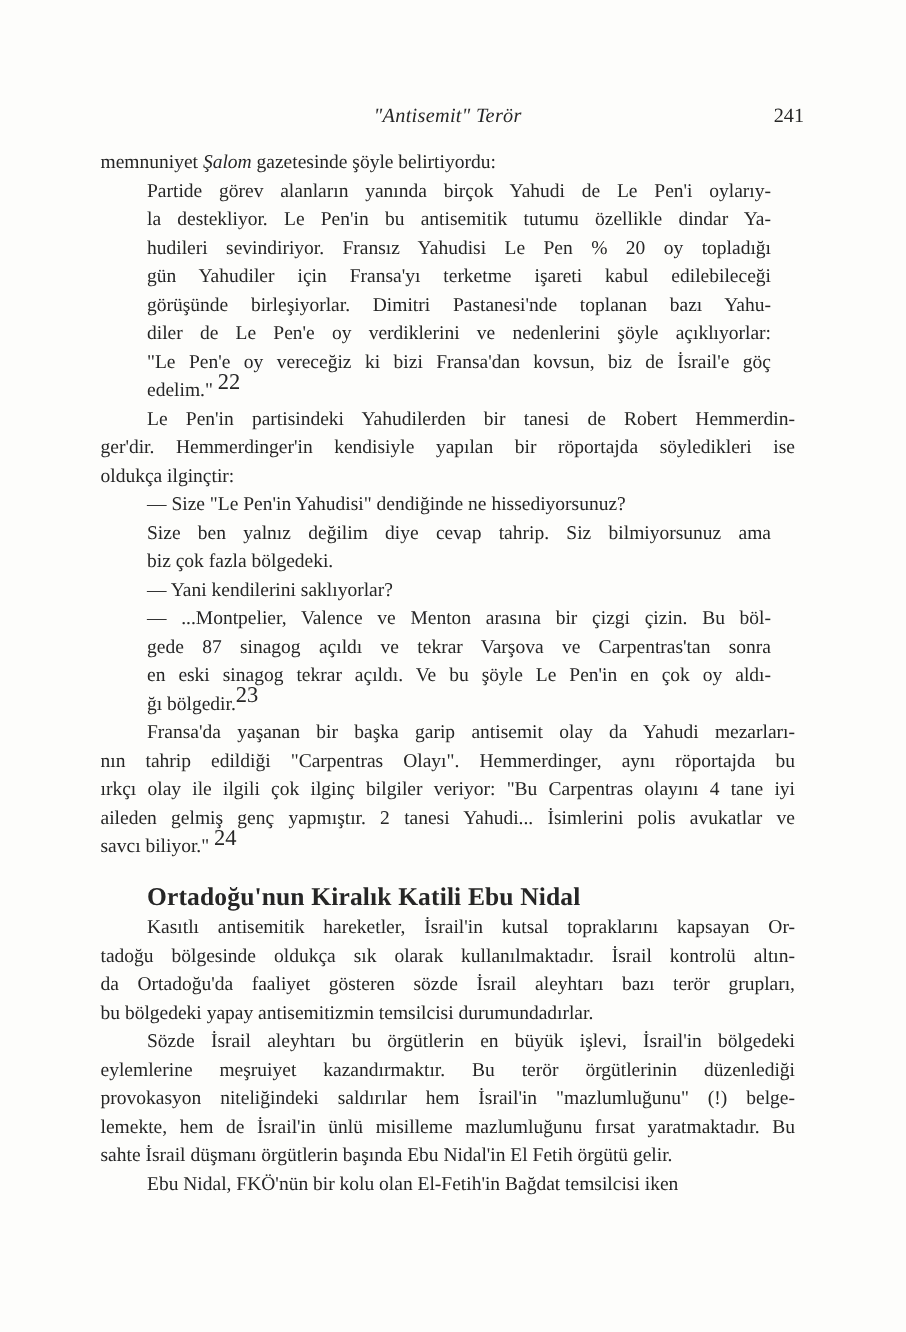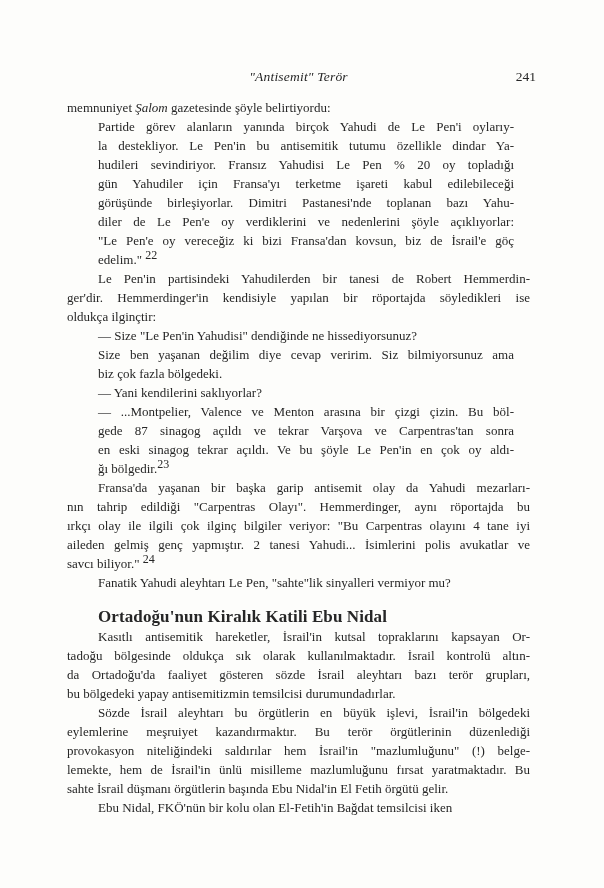--- a/index.html
+++ b/index.html
@@ -52,21 +52,21 @@
     text-align-last: justify;
   }
   .line.first-indent { text-indent: 31px; }
   .block.heading {
     font-weight: 700;
     font-size: 17px;
     margin: 15px 0 1px 31px;
     letter-spacing: 0.1px;
   }
   sup {
-    font-size: 12px;
+    font-size: 15px;
     line-height: 0;
     vertical-align: super;
     margin-top: 16px;
   }
   em { font-style: italic; font-family: Liberation Serif, serif; }
 </style>
 </head>
 <body>
 
 <div class="page">
@@ -90,41 +90,38 @@
       </div>
       <div class="block body">
         <div class="line just first-indent">Le Pen'in partisindeki Yahudilerden bir tanesi de Robert Hemmerdin-</div>
         <div class="line just">ger'dir. Hemmerdinger'in kendisiyle yapılan bir röportajda söyledikleri ise</div>
         <div class="line">oldukça ilginçtir:</div>
       </div>
       <div class="block quote">
         <div class="line">— Size "Le Pen'in Yahudisi" dendiğinde ne hissediyorsunuz?</div>
       </div>
       <div class="block quote">
-        <div class="line just">Size ben yaşanan değilim diye cevap veririm. Siz bilmiyorsunuz ama</div>
+        <div class="line just">Size ben yalnız değilim diye cevap tahrip. Siz bilmiyorsunuz ama</div>
         <div class="line">biz çok fazla bölgedeki.</div>
       </div>
       <div class="block quote">
         <div class="line">— Yani kendilerini saklıyorlar?</div>
       </div>
       <div class="block quote">
         <div class="line just">— ...Montpelier, Valence ve Menton arasına bir çizgi çizin. Bu böl-</div>
         <div class="line just">gede 87 sinagog açıldı ve tekrar Varşova ve Carpentras'tan sonra</div>
         <div class="line just">en eski sinagog tekrar açıldı. Ve bu şöyle Le Pen'in en çok oy aldı-</div>
         <div class="line">ğı bölgedir.<sup>23</sup></div>
       </div>
       <div class="block body">
         <div class="line just first-indent">Fransa'da yaşanan bir başka garip antisemit olay da Yahudi mezarları-</div>
         <div class="line just">nın tahrip edildiği "Carpentras Olayı". Hemmerdinger, aynı röportajda bu</div>
         <div class="line just">ırkçı olay ile ilgili çok ilginç bilgiler veriyor: "Bu Carpentras olayını 4 tane iyi</div>
         <div class="line just">aileden gelmiş genç yapmıştır. 2 tanesi Yahudi... İsimlerini polis avukatlar ve</div>
         <div class="line">savcı biliyor." <sup>24</sup></div>
-      </div>
-      <div class="block body">
-        <div class="line first-indent">Fanatik Yahudi aleyhtarı Le Pen, "sahte"lik sinyalleri vermiyor mu?</div>
       </div>
       <div class="block heading">Ortadoğu'nun Kiralık Katili Ebu Nidal</div>
       <div class="block body">
         <div class="line just first-indent">Kasıtlı antisemitik hareketler, İsrail'in kutsal topraklarını kapsayan Or-</div>
         <div class="line just">tadoğu bölgesinde oldukça sık olarak kullanılmaktadır. İsrail kontrolü altın-</div>
         <div class="line just">da Ortadoğu'da faaliyet gösteren sözde İsrail aleyhtarı bazı terör grupları,</div>
         <div class="line">bu bölgedeki yapay antisemitizmin temsilcisi durumundadırlar.</div>
       </div>
       <div class="block body">
         <div class="line just first-indent">Sözde İsrail aleyhtarı bu örgütlerin en büyük işlevi, İsrail'in bölgedeki</div>

